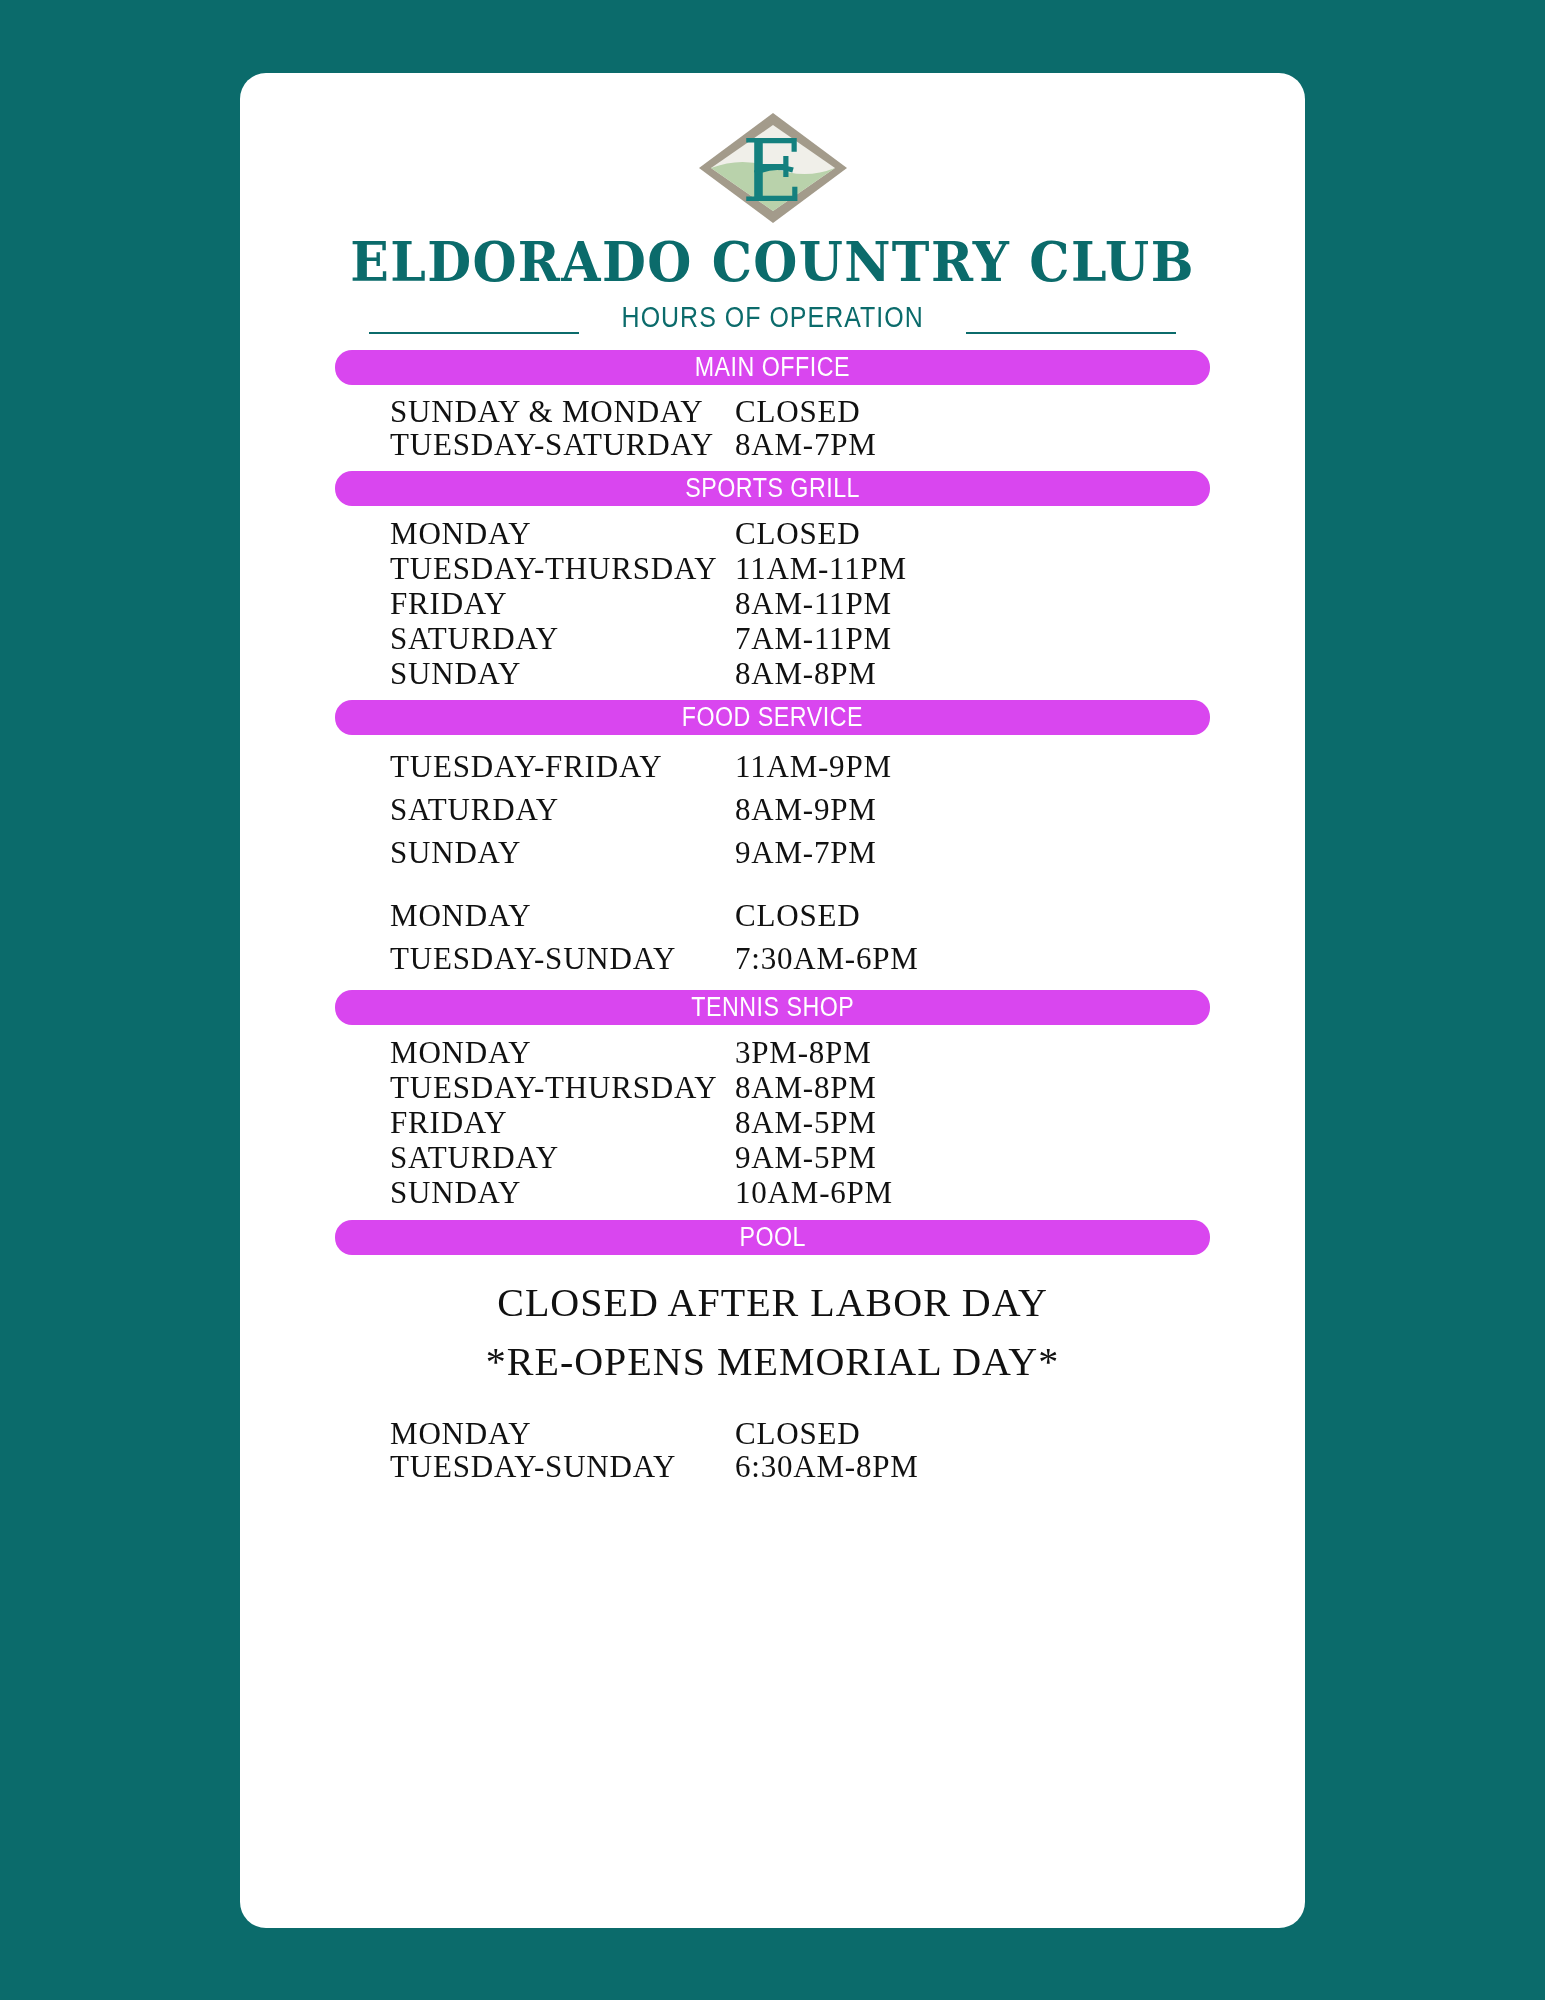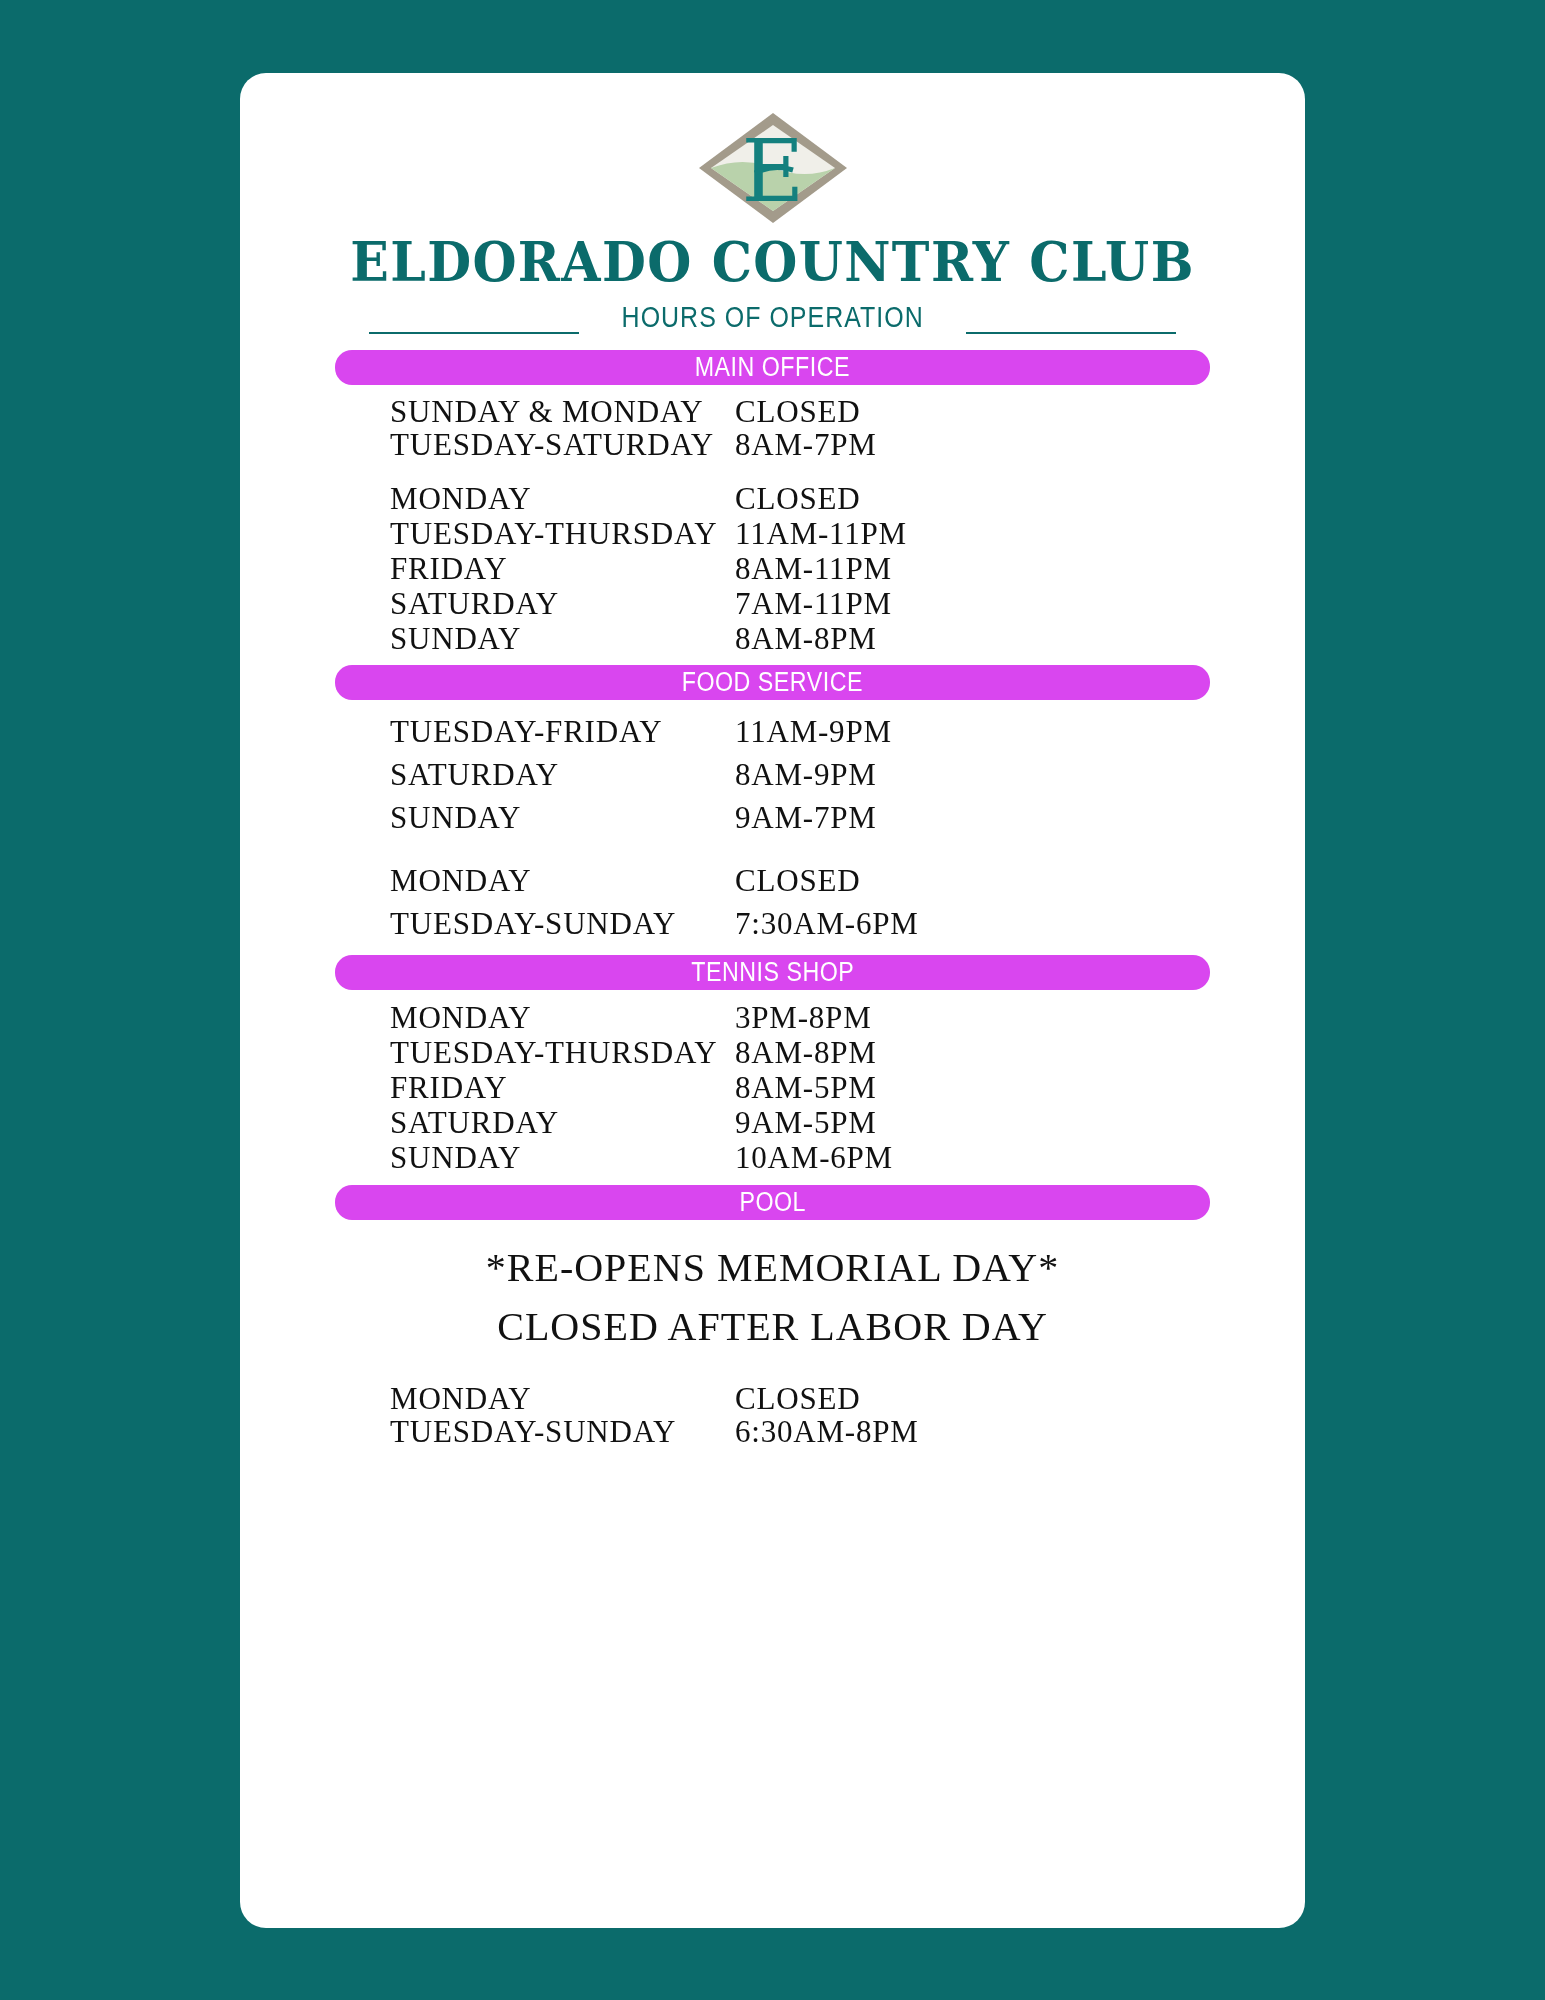--- a/index.html
+++ b/index.html
@@ -159,20 +159,23 @@
           <div class="time">CLOSED</div>
         </div>
         <div class="row">
           <div class="day">TUESDAY-SATURDAY</div>
           <div class="time">8AM-7PM</div>
         </div>
       </div>
     </div>
 
     <div>
+      <div class="bar">
+        <span>SPORTS GRILL</span>
+      </div>
       <div class="rows">
         <div class="row">
           <div class="day">MONDAY</div>
           <div class="time">CLOSED</div>
         </div>
         <div class="row">
           <div class="day">TUESDAY-THURSDAY</div>
           <div class="time">11AM-11PM</div>
         </div>
         <div class="row">
@@ -249,22 +252,22 @@
           <div class="time">10AM-6PM</div>
         </div>
       </div>
     </div>
 
     <div>
       <div class="bar">
         <span>POOL</span>
       </div>
       <div class="note-block">
+        <div class="note">CLOSED AFTER LABOR DAY</div>
         <div class="note">*RE-OPENS MEMORIAL DAY*</div>
-        <div class="note">CLOSED AFTER LABOR DAY</div>
       </div>
     </div>
 
     <div>
       <div class="rows tight">
         <div class="row">
           <div class="day">MONDAY</div>
           <div class="time">CLOSED</div>
         </div>
         <div class="row">

